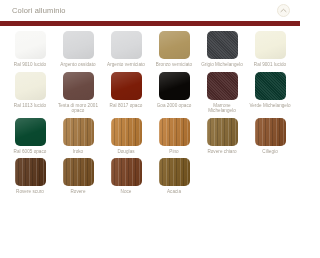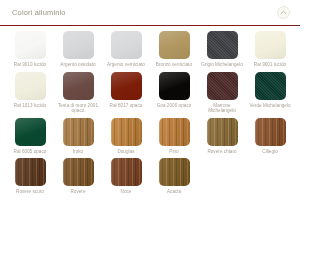--- a/index.html
+++ b/index.html
@@ -20,21 +20,21 @@
     background: #ffffff;
     position: relative;
   }
   .panel-header {
     height: 26px;
     display: flex;
     align-items: center;
     justify-content: space-between;
     padding: 0 10px 0 12px;
     box-sizing: border-box;
-    border-bottom: 1px solid #7f1d1d;
+    border-bottom: 5px solid #7f1d1d;
   }
   .panel-title {
     font-size: 7.5px;
     color: #9a9488;
     letter-spacing: 0.15px;
     white-space: nowrap;
   }
   .header-toggle {
     width: 11px;
     height: 11px;

